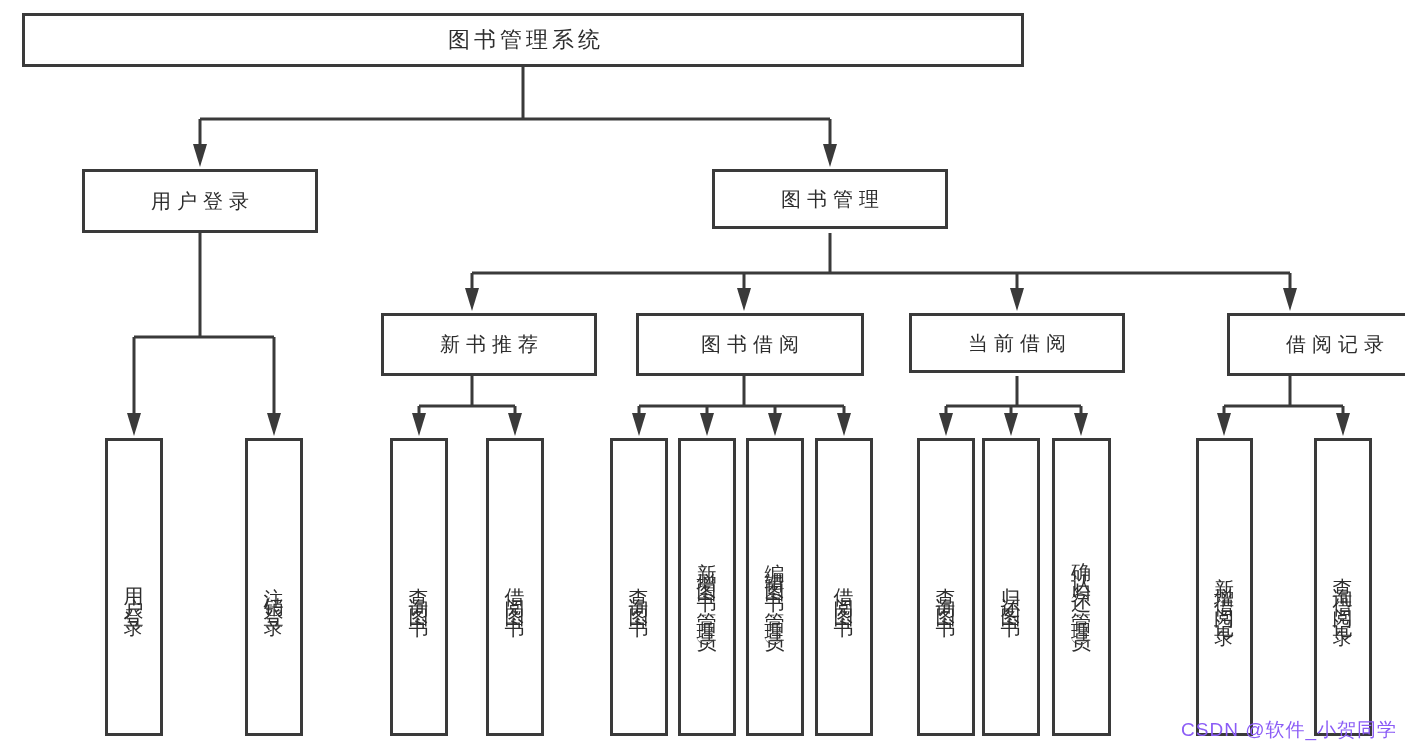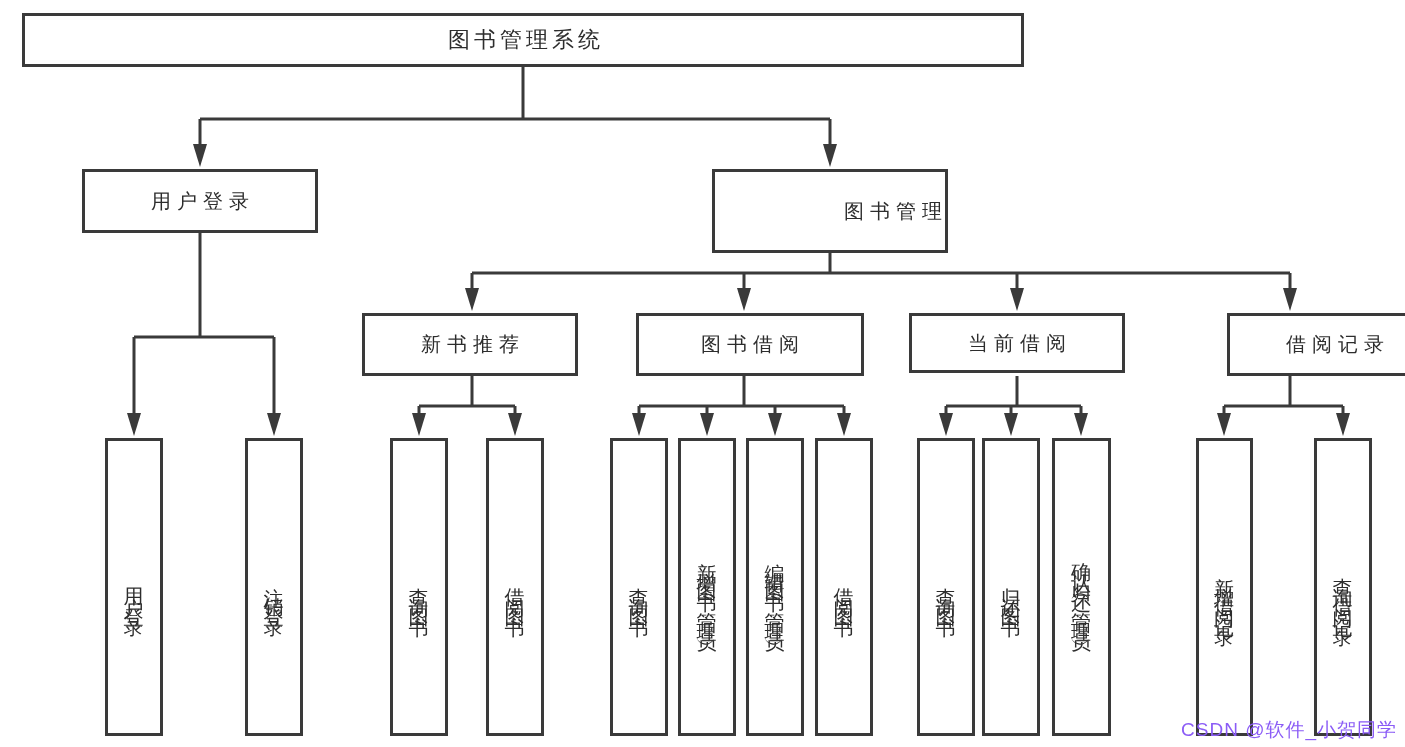--- a/index.html
+++ b/index.html
@@ -84,25 +84,25 @@
     </g>
   </svg>
 
   <div class="node root-node" style="left:22px; top:13px; width:1002px; height:54px;">
     <span class="lbl">图书管理系统</span>
   </div>
 
   <div class="node h-node" style="left:82px; top:169px; width:236px; height:64px;">
     <span class="lbl">用户登录</span>
   </div>
-  <div class="node h-node" style="left:712px; top:169px; width:236px; height:84px;justify-content:flex-end;">
+  <div class="node h-node" style="left:712px; top:169px; width:236px; height:60px;">
     <span class="lbl">图书管理</span>
   </div>
 
-  <div class="node h-node" style="left:362px; top:313px; width:216px; height:63px;">
+  <div class="node h-node" style="left:381px; top:313px; width:216px; height:63px;">
     <span class="lbl">新书推荐</span>
   </div>
   <div class="node h-node" style="left:636px; top:313px; width:228px; height:63px;">
     <span class="lbl">图书借阅</span>
   </div>
   <div class="node h-node" style="left:909px; top:313px; width:216px; height:60px;">
     <span class="lbl">当前借阅</span>
   </div>
   <div class="node h-node" style="left:1182px; top:313px; width:216px; height:63px;margin-left:45px;">
     <span class="lbl">借阅记录</span>

